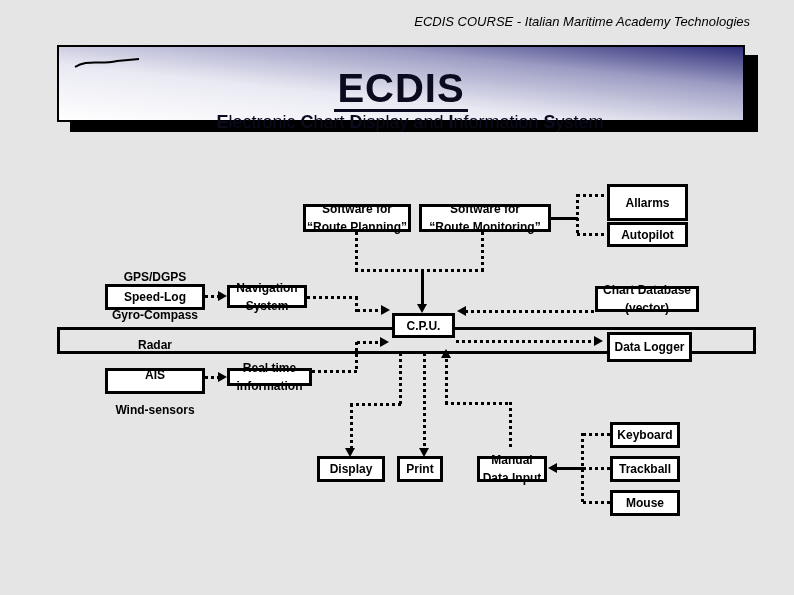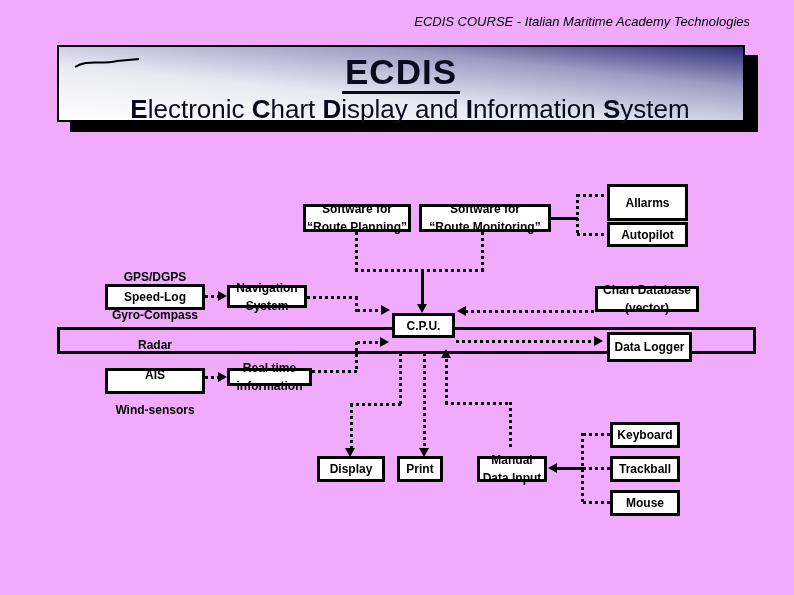--- a/index.html
+++ b/index.html
@@ -1,37 +1,37 @@
 <!DOCTYPE html>
 <html><head>
 <meta charset="utf-8">
 <style>
   html,body{margin:0;padding:0;background:#fff;}
   .slide{
-    position:relative;width:794px;height:595px;background:#f0abfc;overflow:hidden;
+    position:relative;width:794px;height:595px;background:#e5e5e5;overflow:hidden;
     font-family:"Liberation Sans",sans-serif;color:#000;
   }
   
   .hdr{
     position:absolute;top:14px;right:44px;font-size:13px;font-style:italic;color:#000;
   }
   
   .title-box{
     position:absolute;left:57px;top:45px;width:688px;height:77px;box-sizing:border-box;
     border:2px solid #000;
     background:linear-gradient(to top right,#ffffff 0%,#e9e9f3 38%,#9d9dc4 72%,#2e2e7a 100%);
     box-shadow:13px 10px 0 0 #000;
     text-align:center;
   }
   .title-main{
-    display:inline-block;margin-top:7px;font-size:35px;font-weight:bold;letter-spacing:1px;
+    display:inline-block;margin-top:20px;font-size:40px;font-weight:bold;letter-spacing:1px;
     color:#0b0b20;border-bottom:3px solid #0b0b20;line-height:1.05;padding:0 3px;
   }
   .subtitle{
-    margin:1px 0 0 18px;font-size:26px;font-weight:400;color:#0b0b20;white-space:pre-wrap;line-height:1.1;
+    margin:1px 0 0 18px;font-size:18px;font-weight:400;color:#0b0b20;white-space:pre-wrap;line-height:1.1;
   }
   .subtitle .cap{font-weight:bold;}
   .swoosh{position:absolute;left:14px;top:8px;}
   
   .box{
     position:absolute;box-sizing:border-box;border:3px solid #000;background:#fff;
     display:flex;align-items:center;justify-content:center;text-align:center;
     font-size:12px;font-weight:bold;line-height:18px;white-space:pre-line;z-index:4;
   }
   .sensorbox{z-index:1;}

